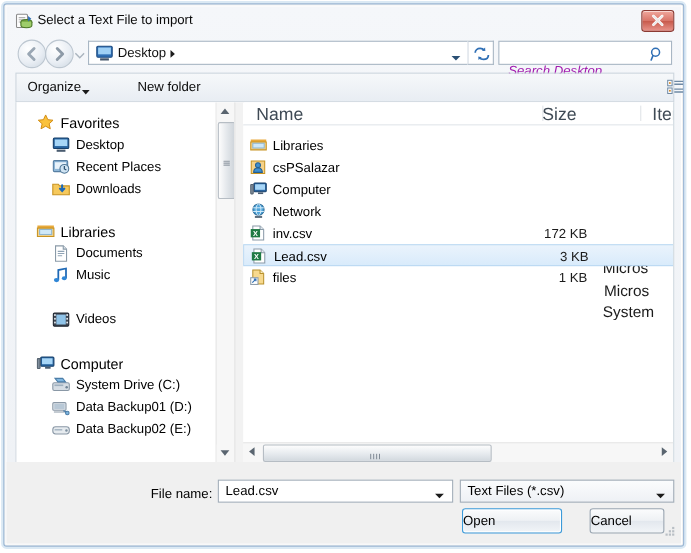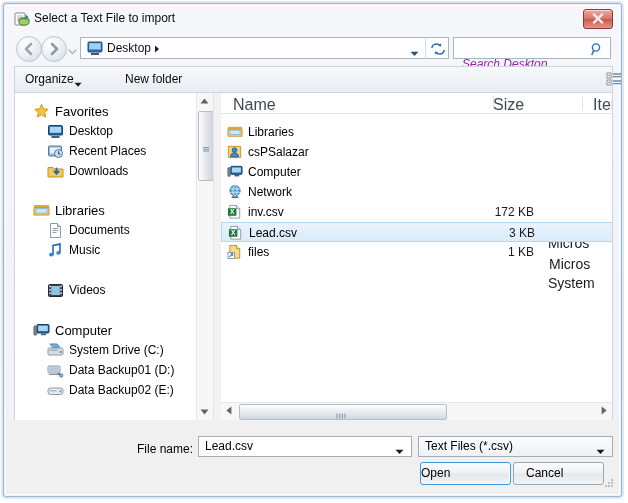--- a/index.html
+++ b/index.html
@@ -409,23 +409,22 @@
     cursor: pointer;
     box-sizing: border-box;
   }
   .btn-open {
     left: 414px; top: 456px;
     width: 91px;
     border: 1px solid #3c9ad9;
     box-shadow: inset 0 0 0 1px #ffffff;
   }
   .btn-cancel {
-    left: 507px; top: 456px;
-    width: 91px;
-    padding-left: 12px;
+    left: 530px; top: 456px;
+    width: 68px;
   }
   .grip-corner {
     position: absolute;
     right: 5px; bottom: 4px;
     width: 12px; height: 12px;
   }
 </style>
 </head>
 <body>
 

